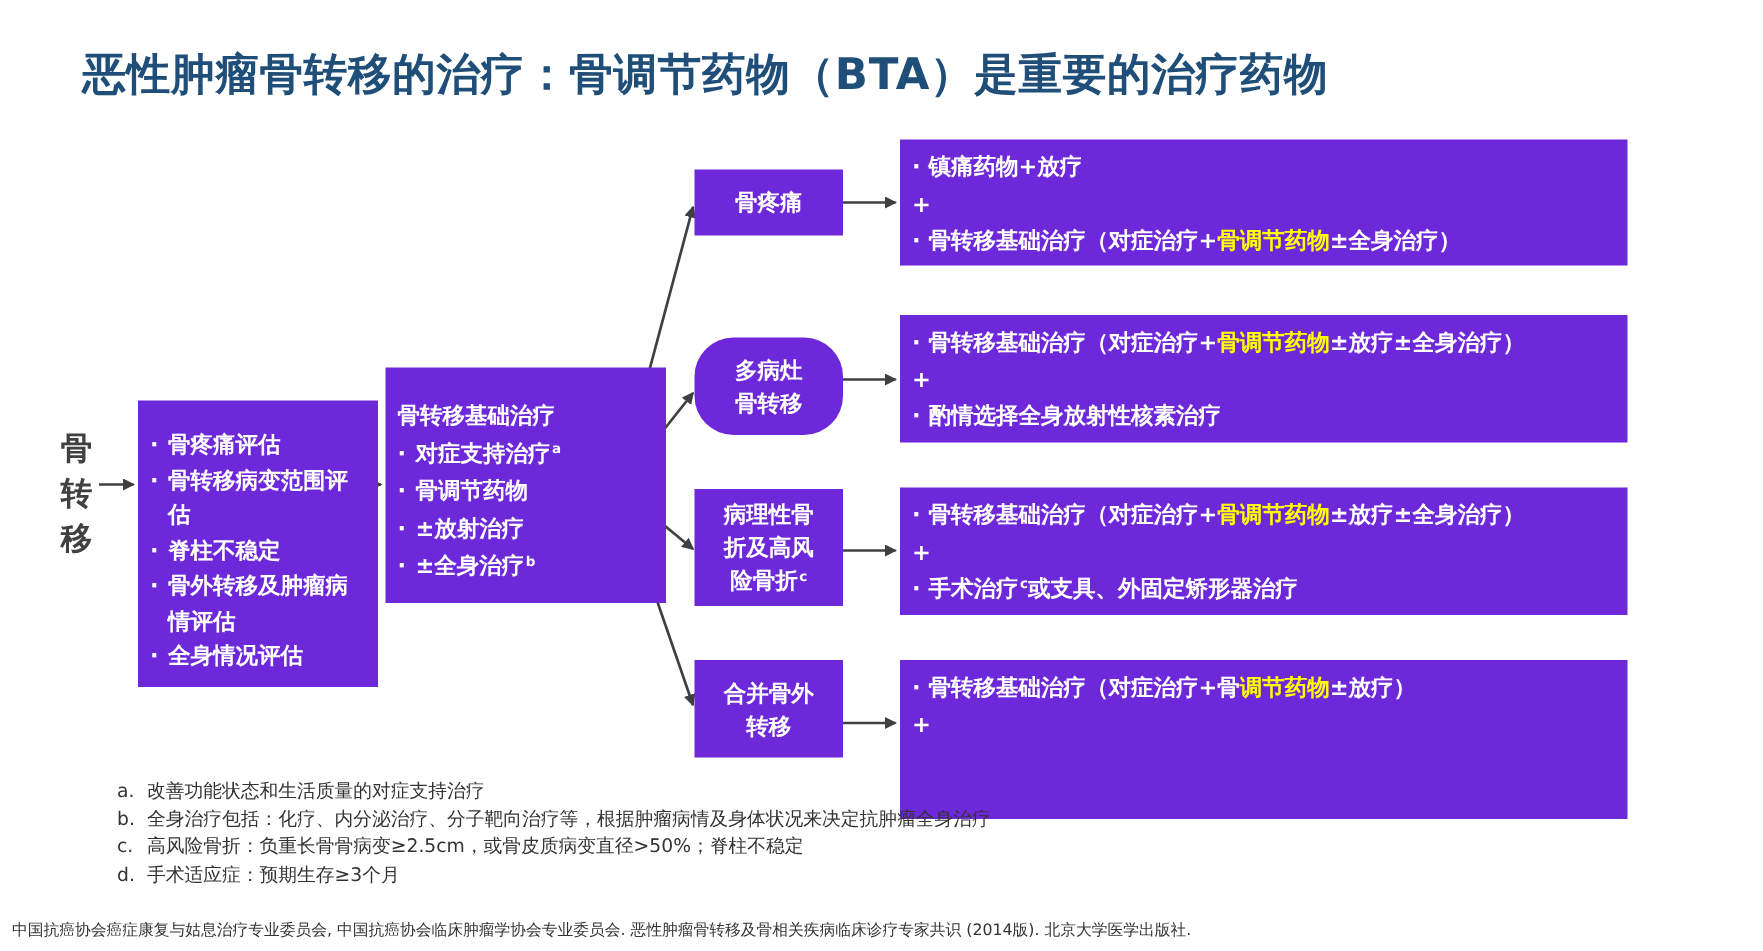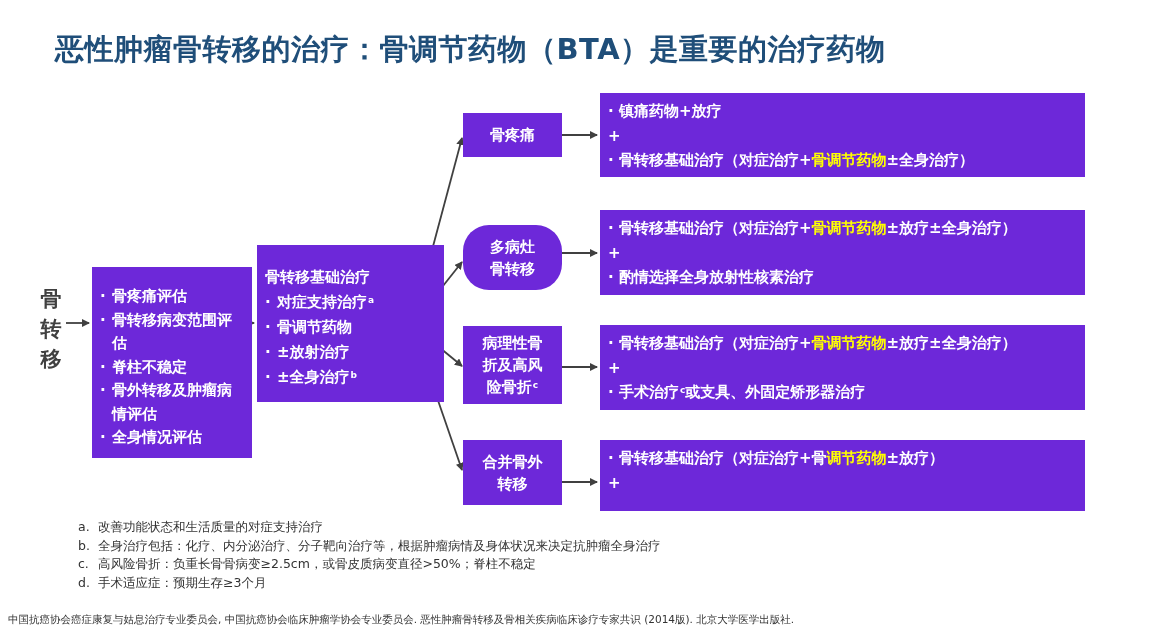--- a/index.html
+++ b/index.html
@@ -38,21 +38,21 @@
   .m1 { top:113px; height:44px; }
   .m2 { top:225px; height:65px;border-radius:26px; }
   .m3 { top:326px; height:78px; }
   .m4 { top:440px; height:65px; }
   .right {
     left:600px; width:485px; height:84px; padding:6px 0 0 8px; font-size:15px; line-height:24.5px;
   }
   .r1 { top:93px; }
   .r2 { top:210px; height:85px; }
   .r3 { top:325px; height:85px; }
-  .r4 { top:440px; height:71px; }
+  .r4 { top:440px; height:106px; }
   .right .line { white-space:nowrap; }
   .hl { color:#FFFF00; }
   svg.arrows { position:absolute; left:0; top:0; }
   .notes {
     position:absolute; left:62px; top:518px; font-size:12.5px; color:#333; line-height:18.5px;margin-left:16px;
   }
   .notes .n { white-space:nowrap; }
   .notes .k { display:inline-block; width:20px; }
   .ref {
     position:absolute; left:8px; top:613px; font-size:10.5px; color:#333; white-space:nowrap;

